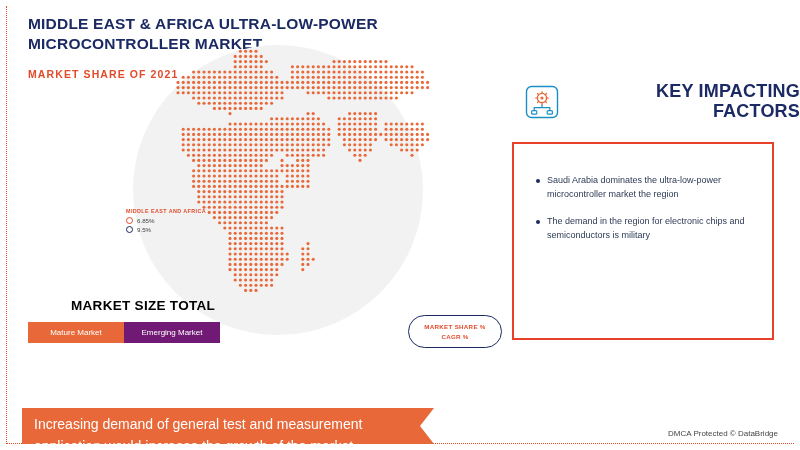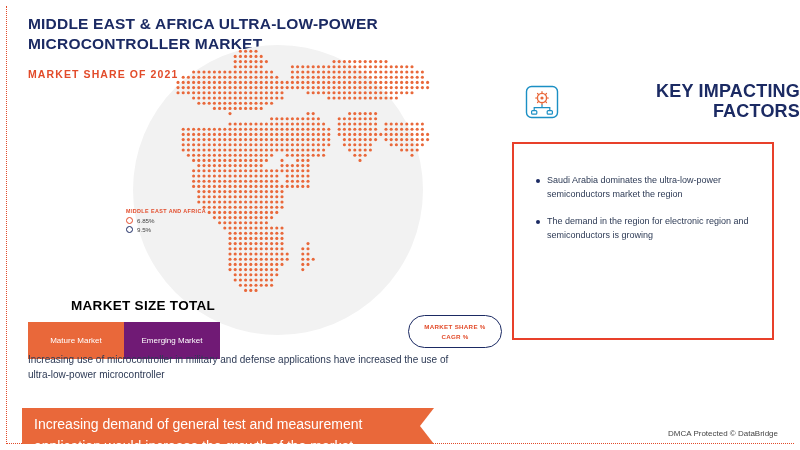--- a/index.html
+++ b/index.html
@@ -110,21 +110,21 @@
     margin-left: 43px;
   }
   .legend {
     position: absolute;
     left: 28px; top: 322px;
     display: flex;
   }
   .legend-item {
     font-size: 8px;
     color: #ffffff;
-    padding: 14px 16px;
+    padding: 6px 16px;
     text-align: center;
     min-width: 96px;
   }
   .legend-item.mature { background: #e9683a; }
   .legend-item.emerging { background: #701a75; }
 
   .body-text {
     position: absolute;
     left: 28px; top: 352px;
     width: 440px;
@@ -1283,21 +1283,20 @@
       <span class="mea-dot blue"></span>
       <span class="mea-val">9.5%</span>
     </div>
   </div>
 
   <div class="mst-title">MARKET SIZE TOTAL</div>
   <div class="legend">
     <div class="legend-item mature">Mature Market</div>
     <div class="legend-item emerging">Emerging Market</div>
   </div>
-  <div class="body-text">Increasing use of microcontroller in military and defense applications have increased the use of ultra-low-power microcontroller</div>
 
   <div class="share-pill">
     <div>MARKET SHARE %</div>
     <div>CAGR %</div>
   </div>
 
   <div class="banner"></div>
   <div class="banner-arrow"></div>
   <div class="banner-text">Increasing demand of general test and measurement application would increase the growth of the market.</div>
 
@@ -1313,22 +1312,22 @@
         <rect x="22.2" y="25.6" width="5.2" height="3.6" rx="1" fill="none" stroke="#1b8fc4" stroke-width="1.2"></rect>
       </svg>
     </span>
     <span class="kif-title">KEY IMPACTING FACTORS</span>
   </div>
 
   <div class="kif-box"></div>
   <div class="kif-list">
     <div class="kif-item">
       <span class="kif-bullet"></span>
-      <span class="kif-text">Saudi Arabia dominates the ultra-low-power semiconductors market the region</span>
+      <span class="kif-text">Saudi Arabia dominates the ultra-low-power microcontroller market the region</span>
     </div>
     <div class="kif-item">
       <span class="kif-bullet"></span>
-      <span class="kif-text">The demand in the region for electronic region and semiconductors is growing</span>
+      <span class="kif-text">The demand in the region for electronic chips and semiconductors is military</span>
     </div>
   </div>
 
   <div class="footer">DMCA Protected © DataBridge</div>
 </div>
 
 </body></html>

